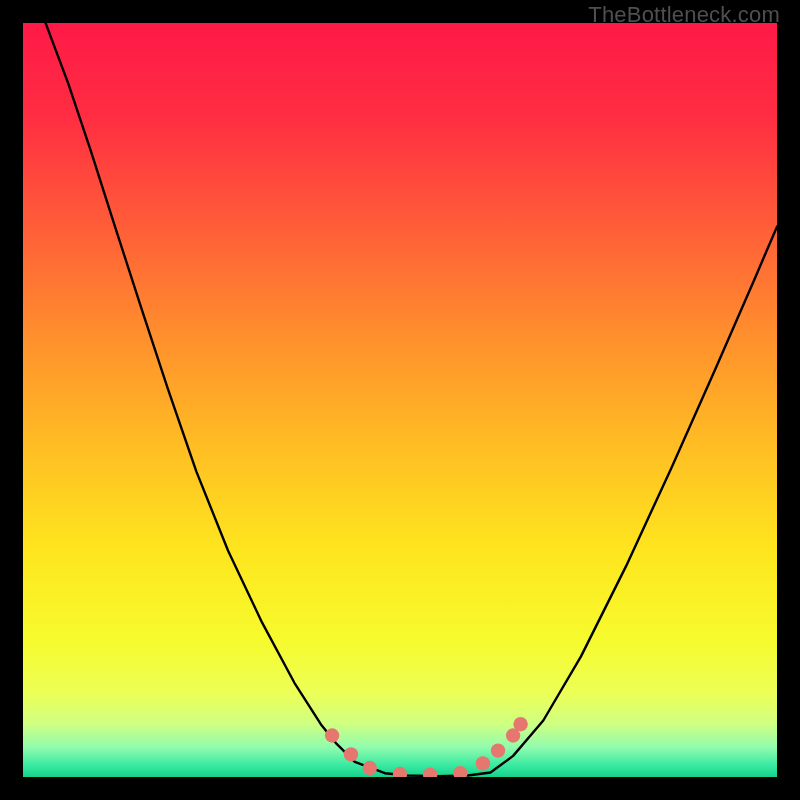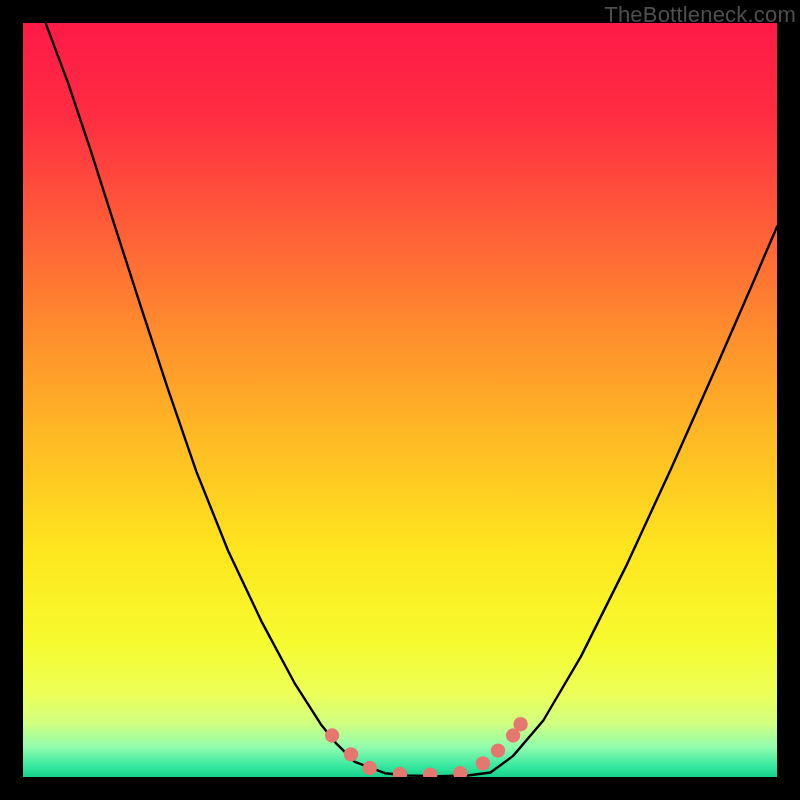--- a/index.html
+++ b/index.html
@@ -28,21 +28,21 @@
     position: absolute;
     inset: 0;
   }
   .curve {
     position: absolute;
     inset: 0;
   }
   .watermark {
     position: absolute;
     top: 2px;
-    right: 4px;
+    right: 20px;
     color: #4f4f4f;
     font-size: 22px;
     font-weight: 500;
     letter-spacing: 0.2px;
   }
 </style>
 </head>
 <body>
 
 <div class="frame">

